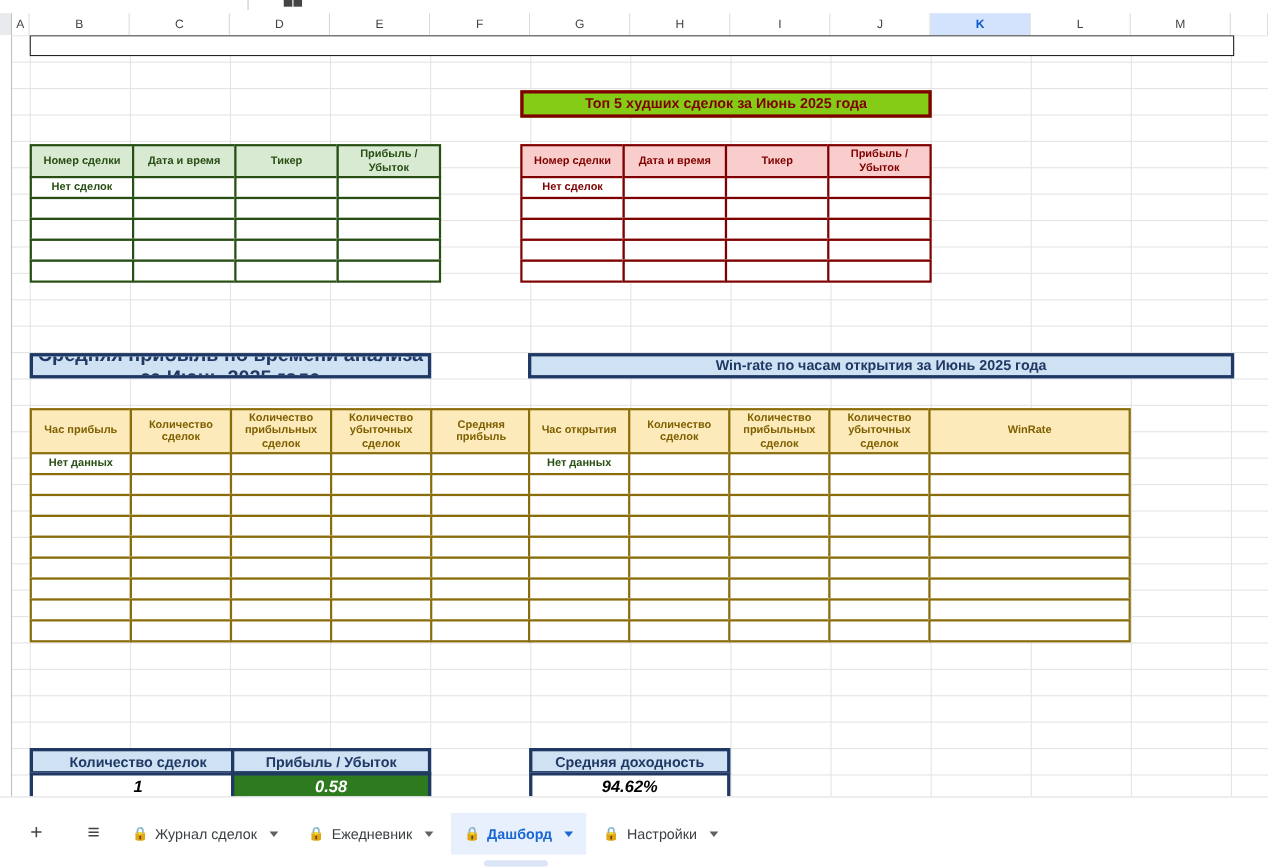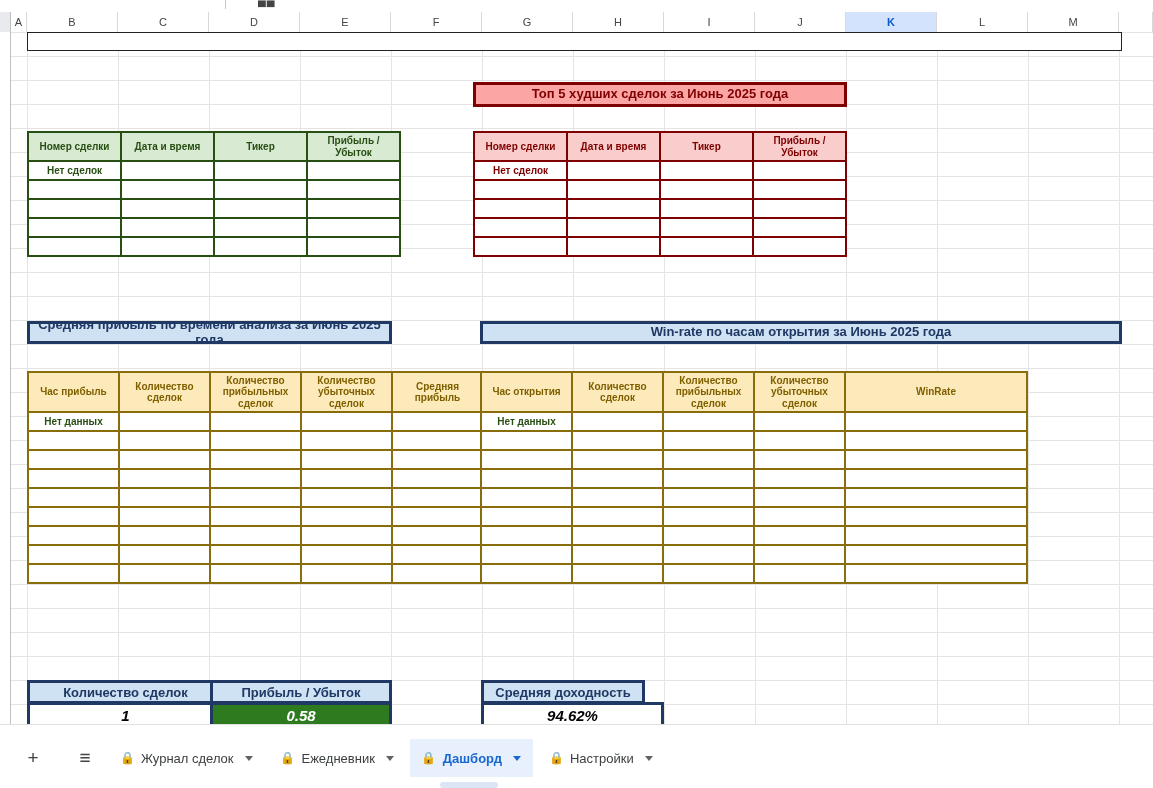--- a/index.html
+++ b/index.html
@@ -59,21 +59,21 @@
   .box {
     position:absolute;
     display:flex; align-items:center; justify-content:center;
     text-align:center;
     font-weight:bold;
     line-height:1.12;
     overflow:hidden;
   }
 
   .banner-green  { background:#d9ead3; border:3px solid #274e13; color:#274e13; font-size:13px; }
-  .banner-red    { background:#fca5a5; border:3px solid #7f0000; color:#7f0000; font-size:13px; }
+  .banner-red    { background:#84cc16; border:3px solid #7f0000; color:#7f0000; font-size:13px; }
   .banner-orange { background:#fce5cd; border:3px solid #7f4e07; color:#7f4e07; font-size:13px; }
   .banner-orange2{ background:#f6c89a; border:3px solid #8a4b0a; color:#5b2c04; font-size:13px; }
   .banner-blue   { background:#cfe2f3; border:3px solid #1f3864; color:#1f3864; font-size:13px; }
 
   
   .tbl { position:absolute; }
   .tbl .cell {
     position:absolute;
     display:flex; align-items:center; justify-content:center;
     text-align:center; line-height:1.15; overflow:hidden;
@@ -262,21 +262,21 @@
         <div class="cell val" style="left: 279px; top: 67px; width: 95px; height: 21px; font-size: 10px;"></div>
         <div class="cell val" style="left: 0px; top: 86px; width: 95px; height: 21px; font-size: 10px;"></div>
         <div class="cell val" style="left: 93px; top: 86px; width: 95px; height: 21px; font-size: 10px;"></div>
         <div class="cell val" style="left: 186px; top: 86px; width: 95px; height: 21px; font-size: 10px;"></div>
         <div class="cell val" style="left: 279px; top: 86px; width: 95px; height: 21px; font-size: 10px;"></div>
         <div class="cell val" style="left: 0px; top: 105px; width: 95px; height: 21px; font-size: 10px;"></div>
         <div class="cell val" style="left: 93px; top: 105px; width: 95px; height: 21px; font-size: 10px;"></div>
         <div class="cell val" style="left: 186px; top: 105px; width: 95px; height: 21px; font-size: 10px;"></div>
         <div class="cell val" style="left: 279px; top: 105px; width: 95px; height: 21px; font-size: 10px;"></div>
       </div>
-      <div class="box banner-blue" style="left: 27px; top: 289px; width: 365px; height: 23px; font-size: 13px;">Средняя прибыль по времени анализа за Июнь 2025 года</div>
+      <div class="box banner-blue" style="left: 27px; top: 289px; width: 365px; height: 23px; font-size: 18px;">Средняя прибыль по времени анализа за Июнь 2025 года</div>
       <div class="box banner-blue" style="left: 480px; top: 289px; width: 642px; height: 23px; font-size: 13px;">Win-rate по часам открытия за Июнь 2025 года</div>
       <div class="tbl yellow" style="left: 27px; top: 339px;">
         <div class="cell hdr" style="left: 0px; top: 0px; width: 93px; height: 42px; font-size: 10px;">Час прибыль</div>
         <div class="cell hdr" style="left: 91px; top: 0px; width: 93px; height: 42px; font-size: 10px;">Количество сделок</div>
         <div class="cell hdr" style="left: 182px; top: 0px; width: 93px; height: 42px; font-size: 10px;">Количество прибыльных сделок</div>
         <div class="cell hdr" style="left: 273px; top: 0px; width: 93px; height: 42px; font-size: 10px;">Количество убыточных сделок</div>
         <div class="cell hdr" style="left: 364px; top: 0px; width: 93px; height: 42px; font-size: 10px;">Средняя прибыль</div>
         <div class="cell val" style="left: 0px; top: 40px; width: 93px; height: 21px; font-size: 10px;">Нет данных</div>
         <div class="cell val" style="left: 91px; top: 40px; width: 93px; height: 21px; font-size: 10px;"></div>
         <div class="cell val" style="left: 182px; top: 40px; width: 93px; height: 21px; font-size: 10px;"></div>
@@ -377,21 +377,21 @@
       </div>
       <div class="kpi" style="left: 27px; top: 648px; width: 197px;">
         <div class="kpi-title" style="width: 197px; height: 24px;">Количество сделок</div>
         <div class="kpi-value" style="top: 22px; width: 197px; height: 27px;">1</div>
       </div>
       <div class="kpi" style="left: 210px; top: 648px; width: 182px;">
         <div class="kpi-title" style="width: 182px; height: 24px;">Прибыль / Убыток</div>
         <div class="kpi-value green" style="top: 22px; width: 182px; height: 27px;">0.58</div>
       </div>
       <div class="kpi" style="left: 481px; top: 648px; width: 183px;">
-        <div class="kpi-title" style="width: 164px; height: 24px;">Средняя доходность</div>
+        <div class="kpi-title" style="width: 183px; height: 24px;">Средняя доходность</div>
         <div class="kpi-value" style="top: 22px; width: 183px; height: 27px;">94.62%</div>
       </div>
     </div>
 
   <div class="tabbar">
     <div class="inner" id="tabinner">
       <div class="tb-icon">+</div>
       <div class="tb-icon">≡</div>
     <div class="sheet-tab">
           <span class="lockglyph">🔒</span>

